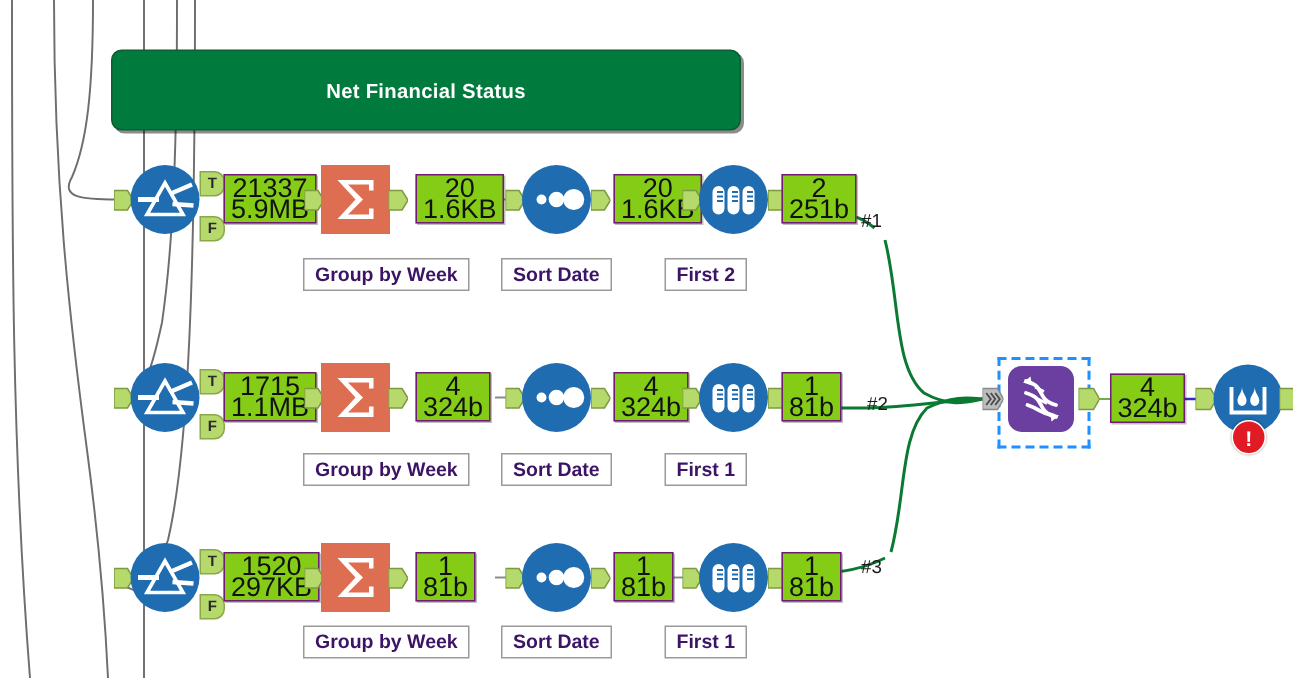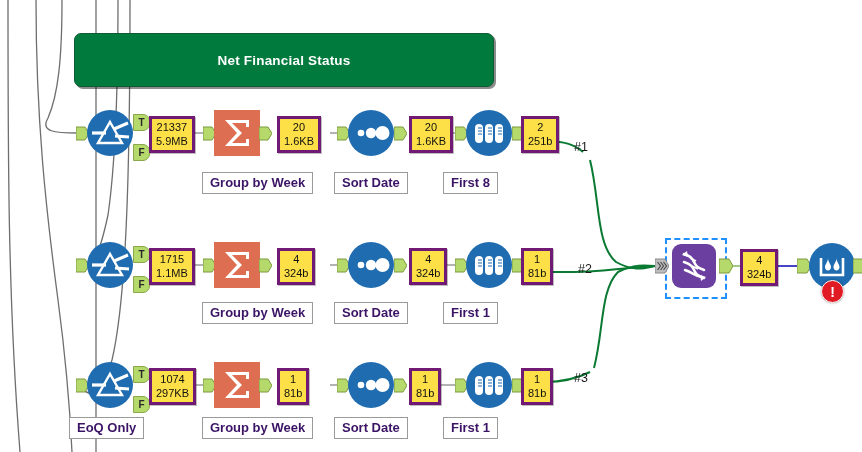--- a/index.html
+++ b/index.html
@@ -62,26 +62,26 @@
     background:#b5d96b;border:1px solid #8aa84a;
     font-size:10px;font-weight:bold;color:#2a2a2a;
     display:flex;align-items:center;justify-content:center;
     line-height:1;
   }
   .tf.rounded-r{border-radius:0 7px 7px 0;}
 
   
   .databox{
     position:absolute;
-    background:#fde047;
-    border:3px solid #701a75;
+    background:#84cc16;
+    border:1px solid #701a75;
     box-shadow:1px 1px 0 rgba(0,0,0,.25);
     padding:1px 4px 2px 4px;
     text-align:center;
-    font-size:11px;color:#111;
+    font-size:18px;color:#111;
     line-height:14px;
     white-space:nowrap;
     font-family:"Liberation Sans", sans-serif;
   }
   .databox .l1{display:block;}
   .databox .l2{display:block;}
 
   
   .nlabel{
     position:absolute;
@@ -256,21 +256,21 @@
   </div>
   <div class="anchor" style="left:512px;top:126px;">
     <svg width="13" height="15" viewBox="0 0 13 15">
         <path d="M0 1 L9 1 L13 7.5 L9 14 L0 14 Z" fill="#b5d96b" stroke="#7d9a41" stroke-width="1"></path>
       </svg>
   </div>
   <div class="databox" style="left:521px;top:116px;">
     <span class="l1">2</span>
     <span class="l2">251b</span>
   </div>
-  <div class="nlabel" style="left:443px;top:172px;">First 8</div>
+  <div class="nlabel" style="left:443px;top:172px;">First 2</div>
   <div class="conn-label" style="left:574px;top:140px;">#1</div>
 
   <div class="anchor" style="left:76px;top:258px;">
     <svg width="13" height="15" viewBox="0 0 13 15">
         <path d="M0 1 L9 1 L13 7.5 L9 14 L0 14 Z" fill="#b5d96b" stroke="#7d9a41" stroke-width="1"></path>
       </svg>
   </div>
   <div class="node" style="left:87px;top:242px;">
     <div class="circle-tool">
       <svg width="40" height="40" viewBox="0 0 40 40">
@@ -380,24 +380,23 @@
         <path d="M20 9 L32 30 L8 30 Z" fill="none" stroke="#ffffff" stroke-width="2.4"></path>
         <path d="M2 20 L16 20" stroke="#ffffff" stroke-width="3.2"></path>
         <path d="M24 16 L38 10" stroke="#ffffff" stroke-width="3"></path>
         <path d="M25 23 L39 24" stroke="#ffffff" stroke-width="3"></path>
       </svg>
     </div>
   </div>
   <div class="tf rounded-r" style="left:133px;top:366px;">T</div>
   <div class="tf rounded-r" style="left:133px;top:396px;">F</div>
   <div class="databox" style="left:149px;top:368px;">
-    <span class="l1">1074</span>
+    <span class="l1">1520</span>
     <span class="l2">297KB</span>
   </div>
-  <div class="nlabel" style="left:69px;top:417px;">EoQ Only</div>
 
   <div class="anchor" style="left:203px;top:378px;">
     <svg width="13" height="15" viewBox="0 0 13 15">
         <path d="M0 1 L9 1 L13 7.5 L9 14 L0 14 Z" fill="#b5d96b" stroke="#7d9a41" stroke-width="1"></path>
       </svg>
   </div>
   <div class="node" style="left:214px;top:362px;">
     <div class="square-tool">
       <svg width="34" height="34" viewBox="0 0 34 34">
         <path d="M5 4 L29 4 L29 11 L26 11 L26 7 L12 7 L22 17 L12 27 L26 27 L26 23 L29 23 L29 30 L5 30 L17 17 Z" fill="#ffffff"></path>

